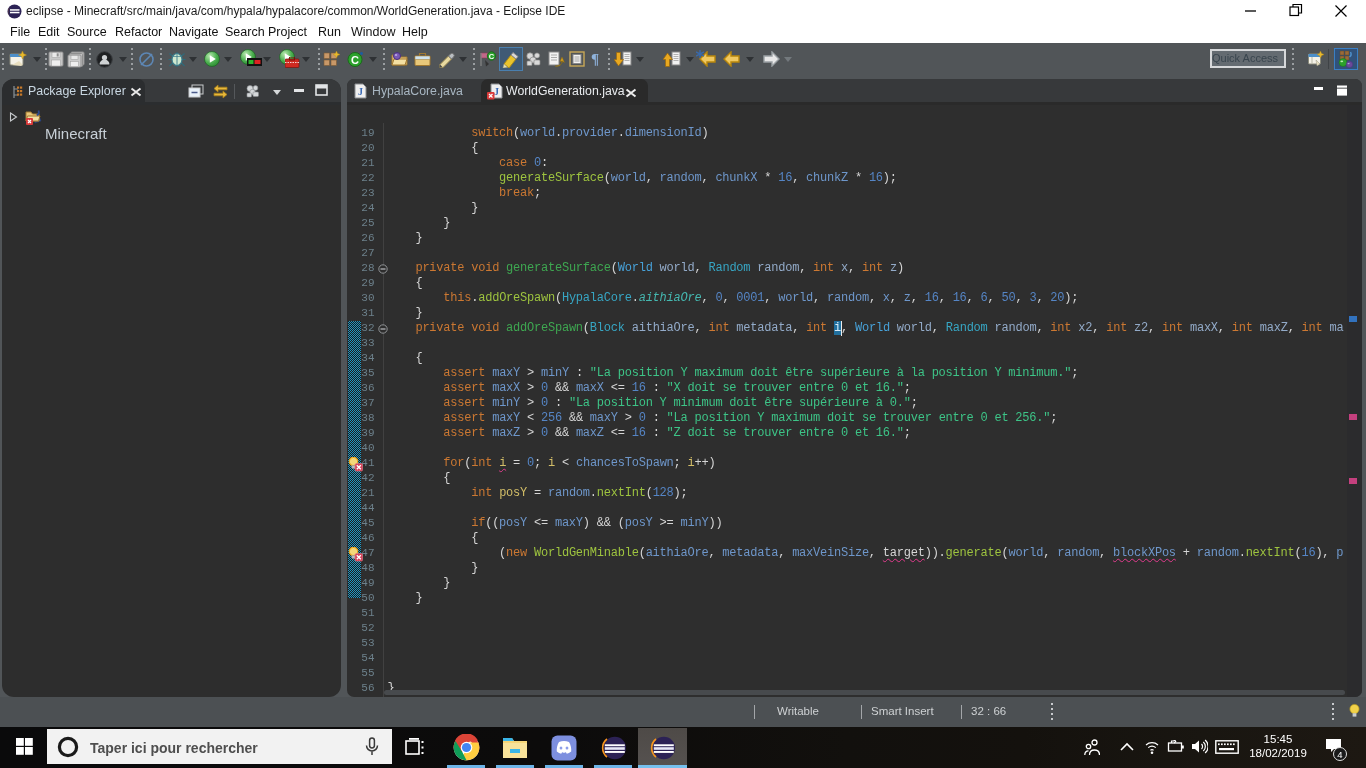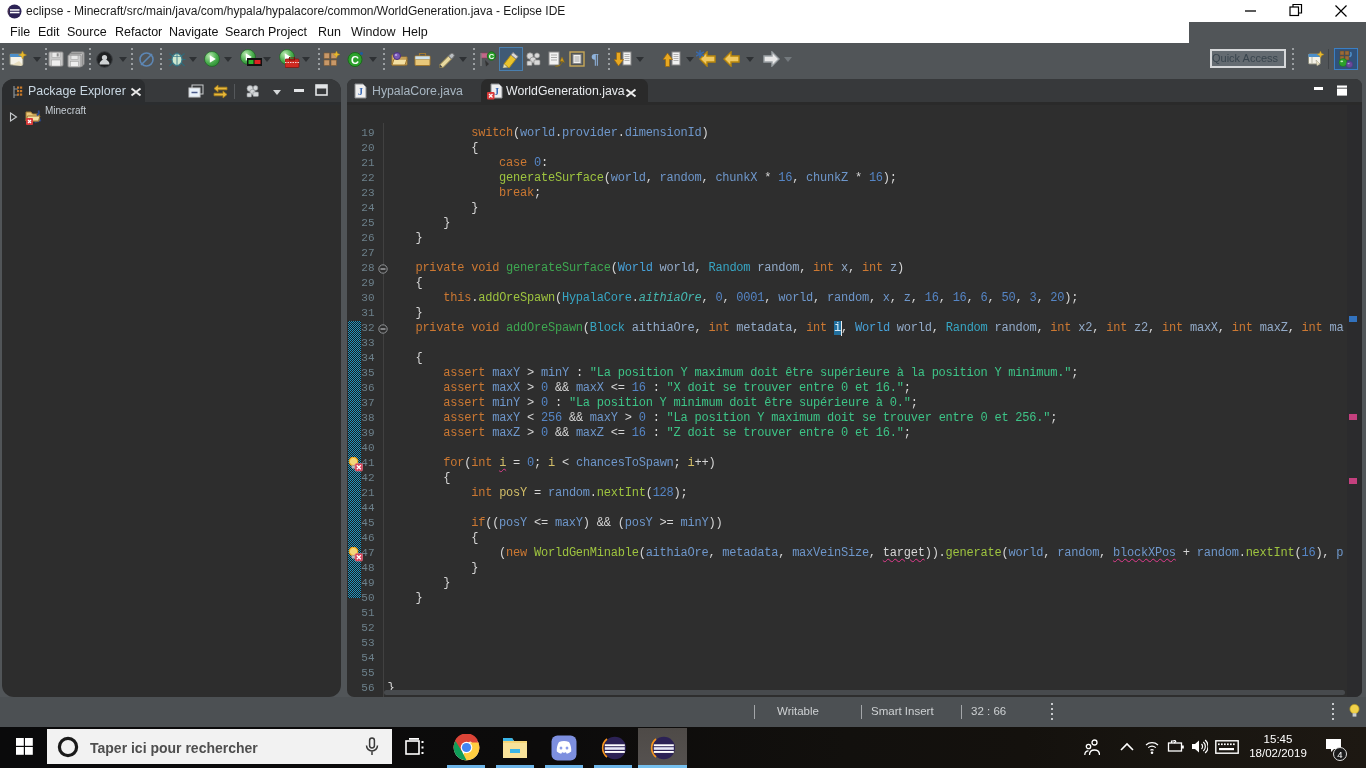--- a/index.html
+++ b/index.html
@@ -1,20 +1,20 @@
 <!DOCTYPE html>
 <html><head><meta charset="utf-8"><style>
 *{margin:0;padding:0;box-sizing:border-box;}
 html,body{width:1366px;height:768px;overflow:hidden;background:#515558;font-family:"Liberation Sans",sans-serif;}
 #root{position:relative;width:1366px;height:768px;}
 .abs{position:absolute;}
 
 #titlebar{position:absolute;left:0;top:0;width:1366px;height:22px;background:#fff;}
 #titletext{position:absolute;left:26px;top:4px;font-size:12px;color:#1b1b1b;white-space:nowrap;}
-#menubar{position:absolute;left:0;top:22px;width:1189px;height:21px;background:#fff;}
+#menubar{position:absolute;left:0;top:22px;width:1366px;height:21px;background:#fff;}
 .mi{position:absolute;top:3px;font-size:12.5px;color:#111;}
 
 #toolbar{position:absolute;left:0;top:43px;width:1366px;height:36px;background:#515558;}
 .tsep{position:absolute;top:48px;width:2px;height:23px;background-image:repeating-linear-gradient(#9a9ea1 0 2px,transparent 2px 5px);}
 .dd{position:absolute;width:0;height:0;border-left:4.5px solid transparent;border-right:4.5px solid transparent;border-top:5px solid #2e3134;top:57px;}
 .dd.dis{border-top-color:#73797d;}
 
 #qa{position:absolute;left:1210px;top:49px;width:76px;height:19px;border:2px solid #d6d8da;background:#646b71;color:#39454e;font-size:11px;line-height:15px;text-align:left;}
 
 #pkg{position:absolute;left:2px;top:79px;width:339px;height:618px;background:#2d2d2d;border-radius:12px;overflow:hidden;}
@@ -381,21 +381,21 @@
     <path d="M1.5 1l6 4-6 4z" fill="none" stroke="#c8cbce" stroke-width="1.1"></path>
   </svg>
   <svg class="abs" style="left:23px;top:30px" width="17" height="16" viewBox="0 0 17 16">
     <path d="M9 11l6-2 1 3-6 2z" fill="#3a5a9e" stroke="#24386a" stroke-width="0.6"></path>
     <path d="M1 3h5l1.5 2H14v7H1z" fill="#e8c87a" stroke="#a07830"></path>
     <path d="M1 12l1.5-5H15l-1.5 5z" fill="#f3dfa2" stroke="#a07830"></path>
     <path d="M13.5 1.5c0.8 2.2 0 4-1.8 4.8" stroke="#2a4a8e" stroke-width="1.8" fill="none"></path>
     <rect x="1" y="9" width="7" height="7" fill="#d93a3a" rx="1"></rect>
     <path d="M3 11l3 3M6 11l-3 3" stroke="#fff" stroke-width="1.2"></path>
   </svg>
-  <div class="abs" style="left:43px;top:26px;font-size:10px;color:#c7cfd6;">Minecraft</div>
+  <div class="abs" style="left:43px;top:46px;font-size:15px;color:#c7cfd6;">Minecraft</div>
 </div>
 
 <div id="ed">
   <div id="edhead"></div>
       <div id="edbar"></div>
   <div class="tab" id="tab1"></div>
       <div class="tab" id="tab2"></div>
   <svg class="abs" style="left:7px;top:4px" width="13" height="16" viewBox="0 0 13 16">
     <path d="M1 1h8l3 3v11H1z" fill="#efefef" stroke="#8a8d90"></path>
     <text x="6.5" y="12" font-size="10" font-weight="bold" font-family="Liberation Serif" fill="#3a6ab5" text-anchor="middle">J</text>

